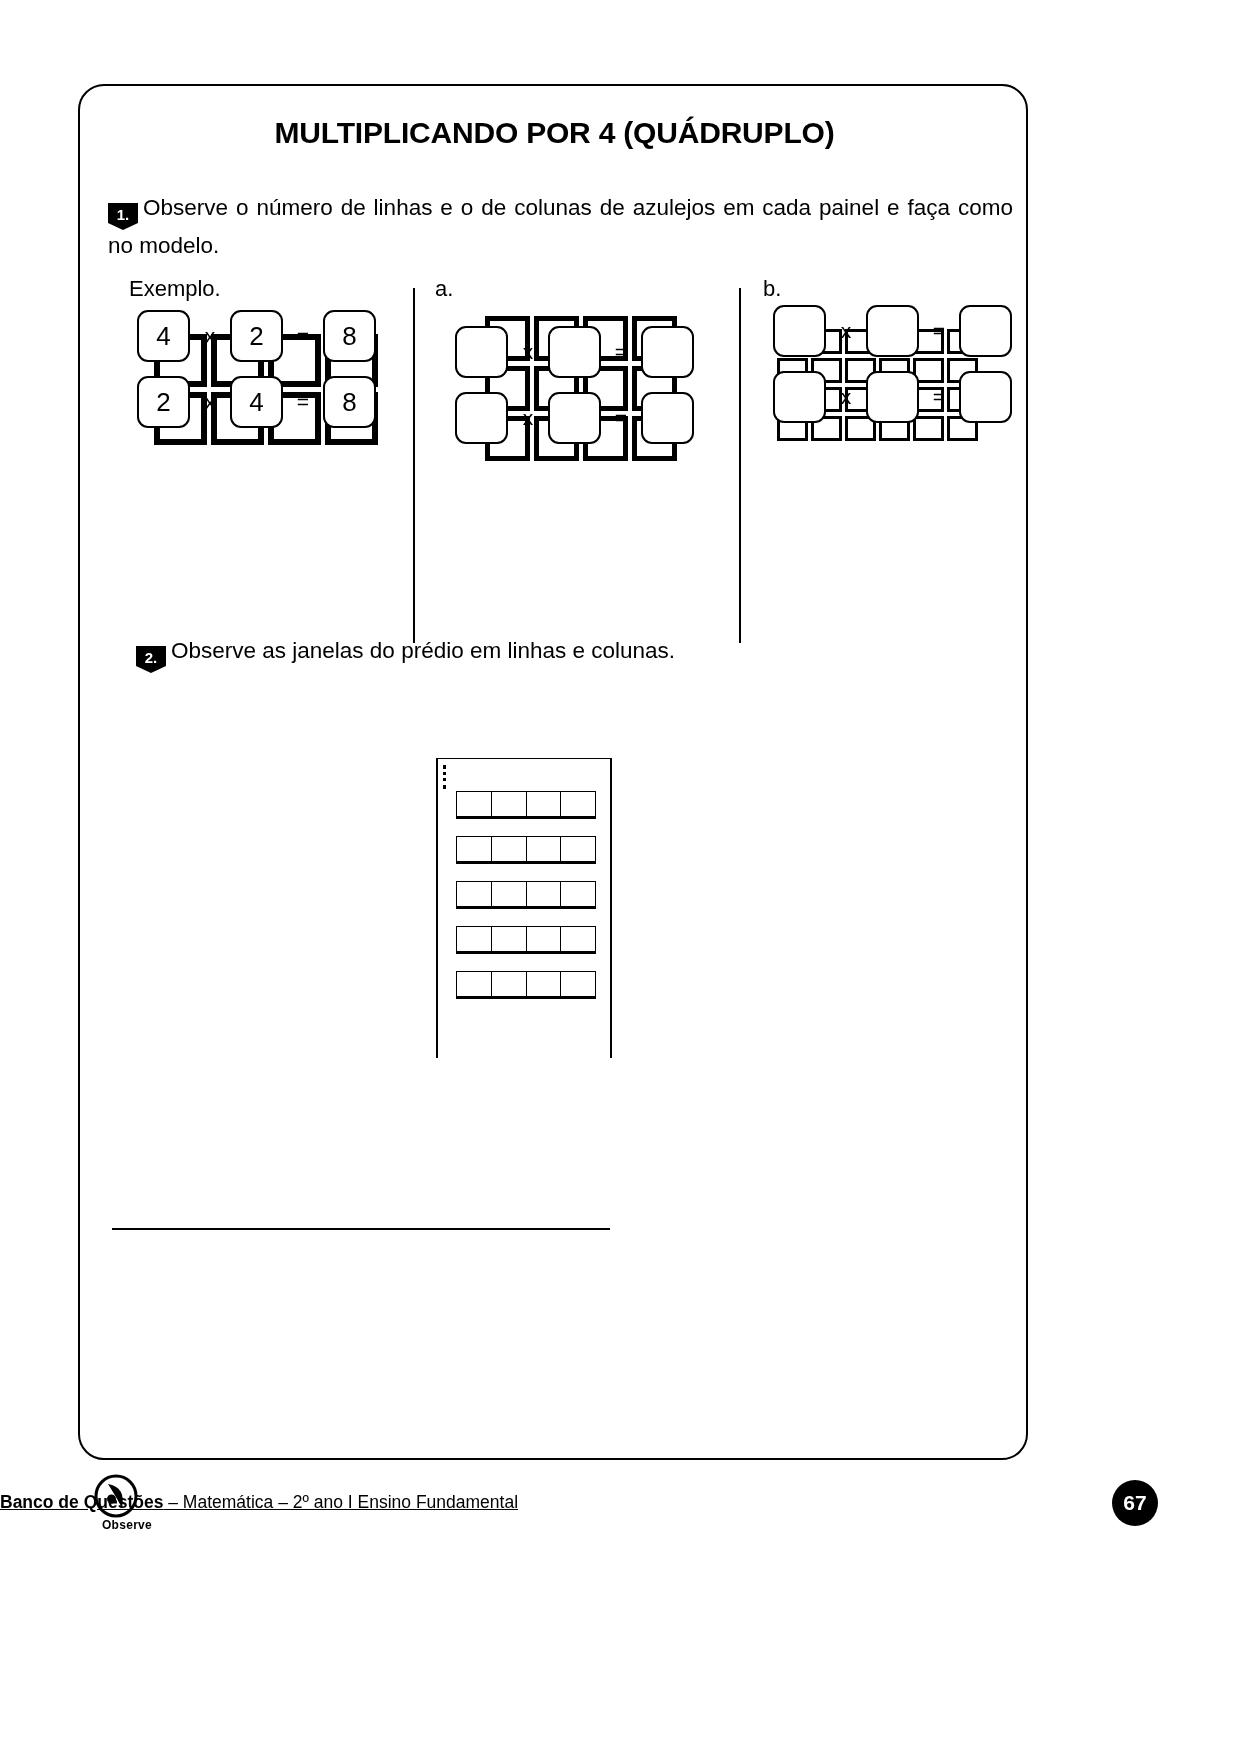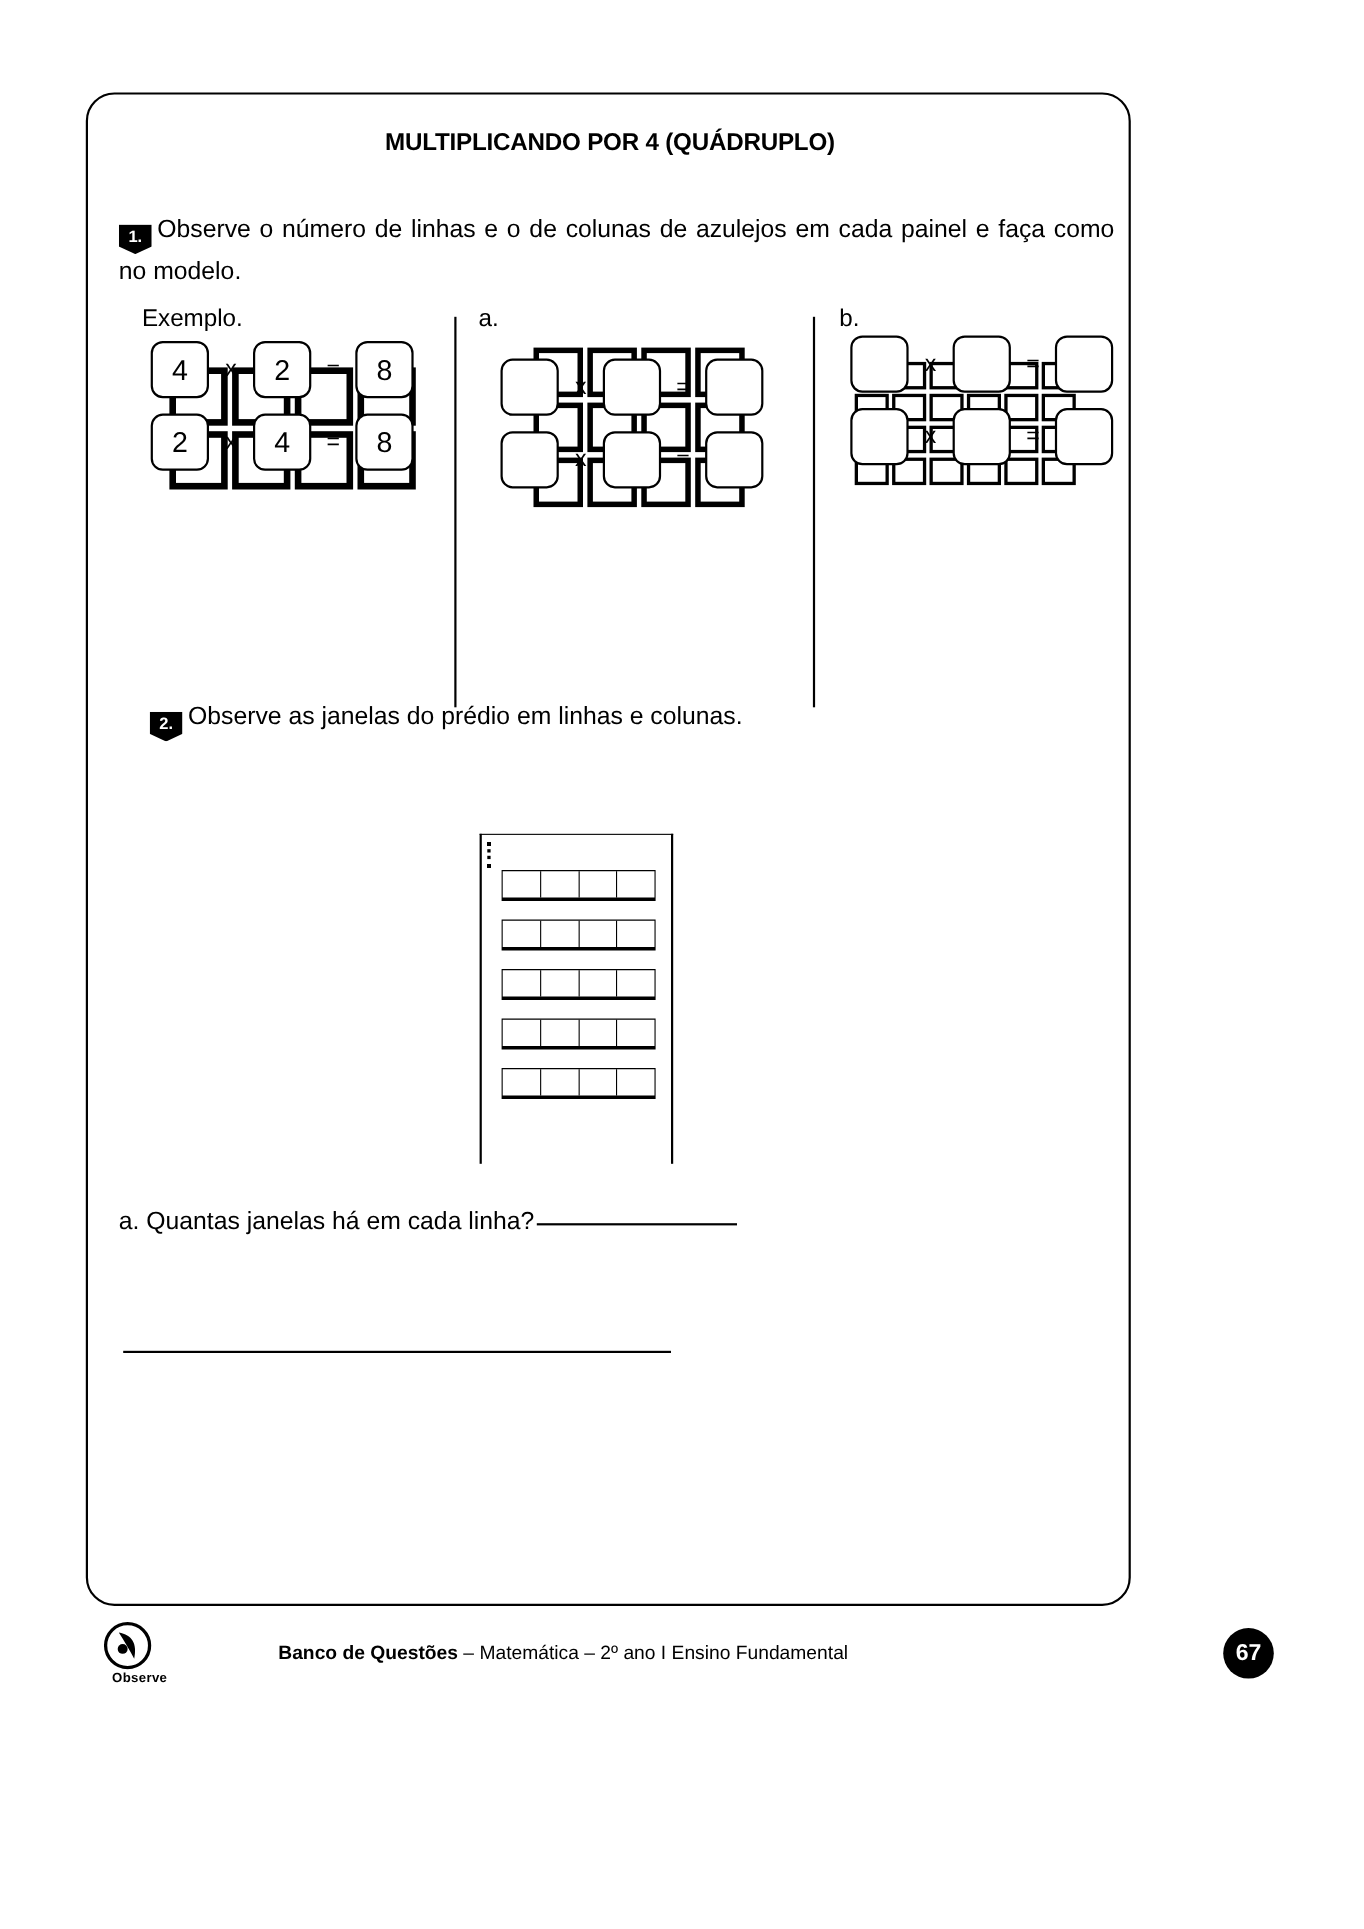--- a/index.html
+++ b/index.html
@@ -35,21 +35,21 @@
     box-sizing: border-box;
   }
 
   
   .title {
     position: absolute;
     left: 78px;
     top: 116px;
     width: 953px;
     text-align: center;
-    font-size: 22px;
+    font-size: 30px;
     font-weight: bold;
     letter-spacing: -0.2px;
   }
 
   
   .q-block {
     position: absolute;
   }
   .q-badge {
     display: inline-block;
@@ -255,22 +255,23 @@
     left: 0;
     top: 1468px;
     width: 1240px;
     height: 110px;
   }
   .footer-text {
     position: absolute;
     left: 0;
     top: 24px;
     width: 1024px;
-    text-align: center;
+    text-align: left;
     font-size: 17.5px;
+    text-decoration: underline;
   }
   .footer-text .bold { font-weight: bold; }
   .page-number {
     position: absolute;
     right: 82px;
     top: 12px;
     width: 46px;
     height: 46px;
     background: #000;
     color: #fff;
@@ -491,23 +492,20 @@
       </div>
       <div class="window-row">
         <div class="window-cell"></div>
         <div class="window-cell"></div>
         <div class="window-cell"></div>
         <div class="window-cell"></div>
       </div>
     </div>
   </div>
 
-  <div class="subq" id="subq-a">
-    <span>a. Quantas janelas há em cada linha?</span><span class="answer-line" id="line-a"></span>
-  </div>
   <div class="subq" id="subq-c">
     <span class="answer-line" id="line-c"></span>
   </div>
 
   <div class="footer">
     <div class="logo">
       <div class="logo-mark">
         <svg viewBox="0 0 44 44" width="44" height="44" aria-hidden="true">
           <circle cx="22" cy="22" r="20" fill="none" stroke="#000" stroke-width="3"></circle>
           <path d="M14 10 C26 12, 31 20, 28 34 C24 26, 19 18, 14 10 Z" fill="#000"></path>

